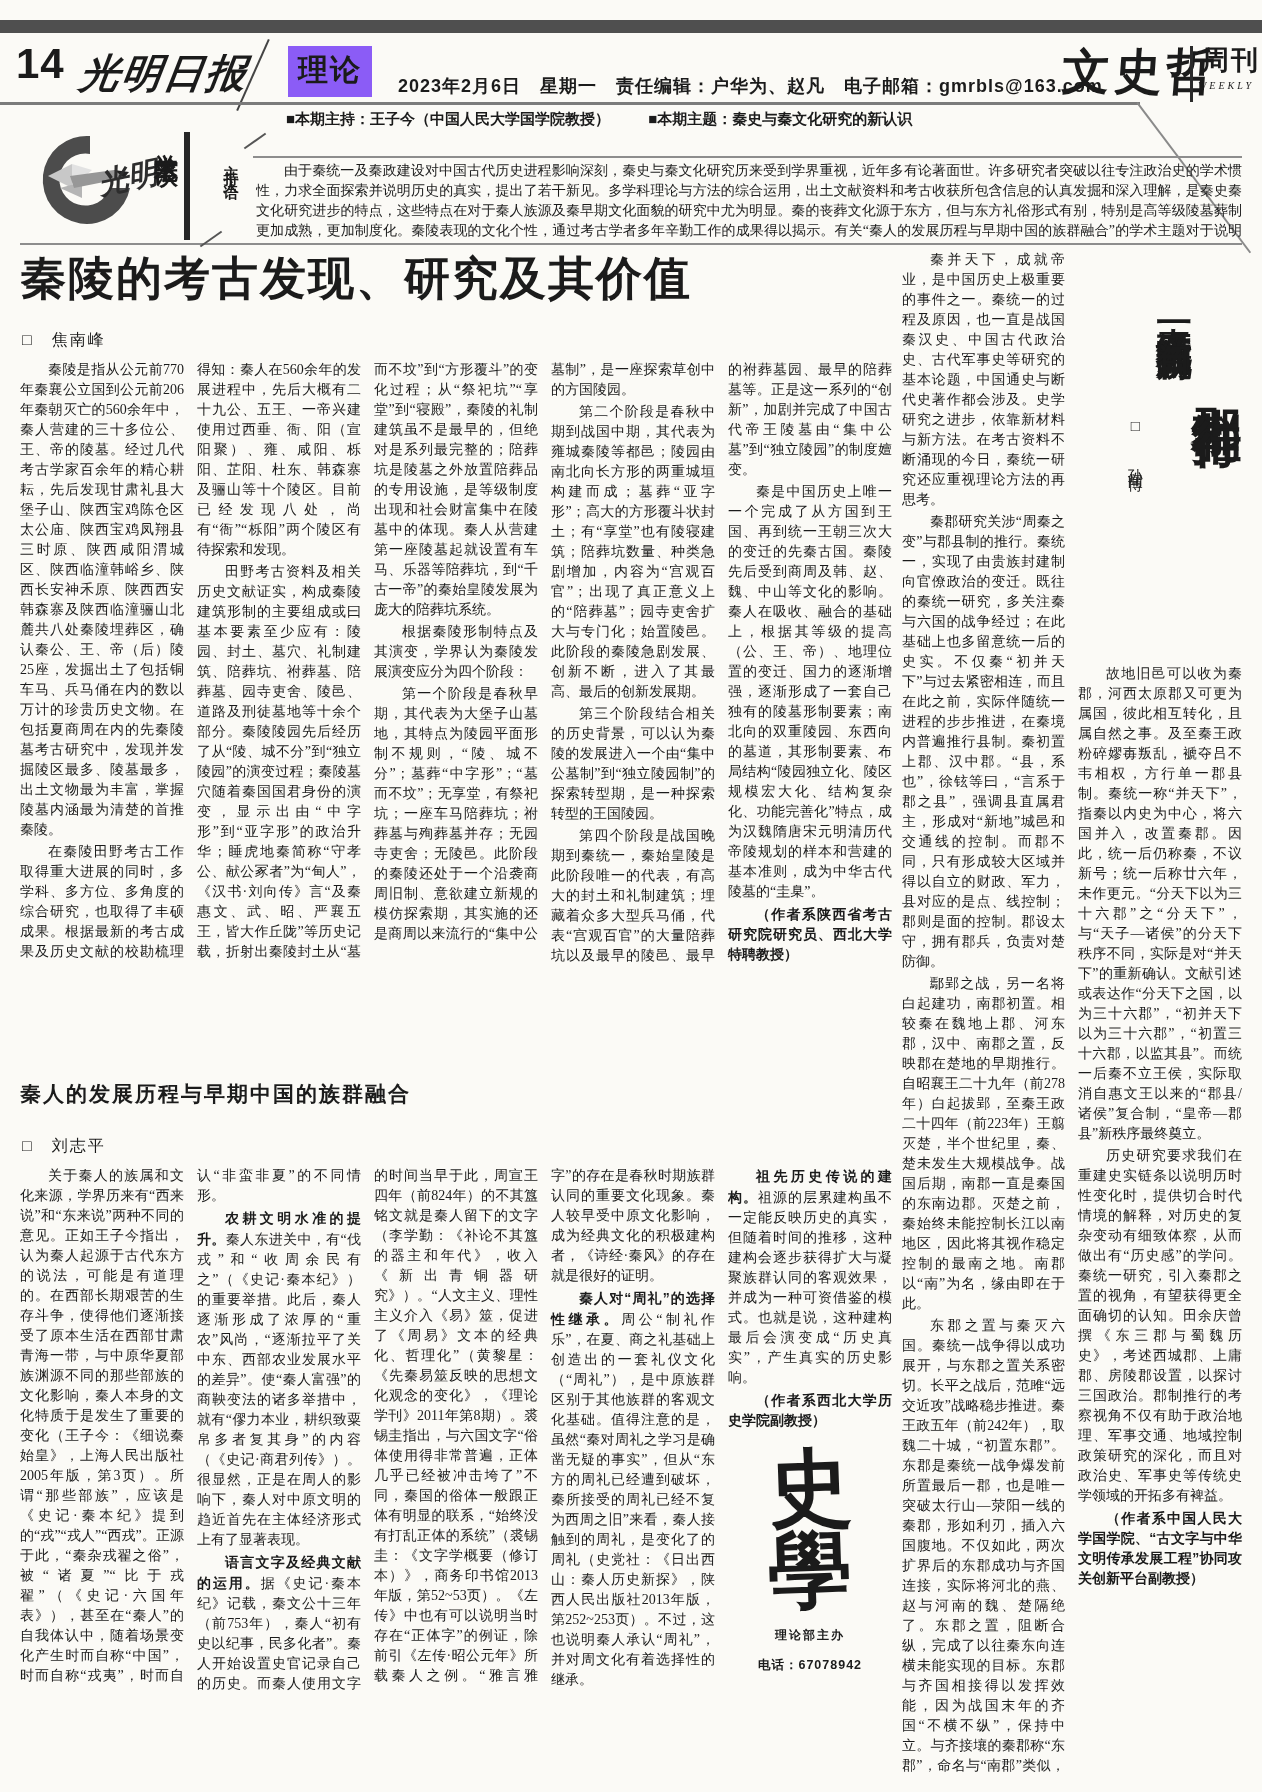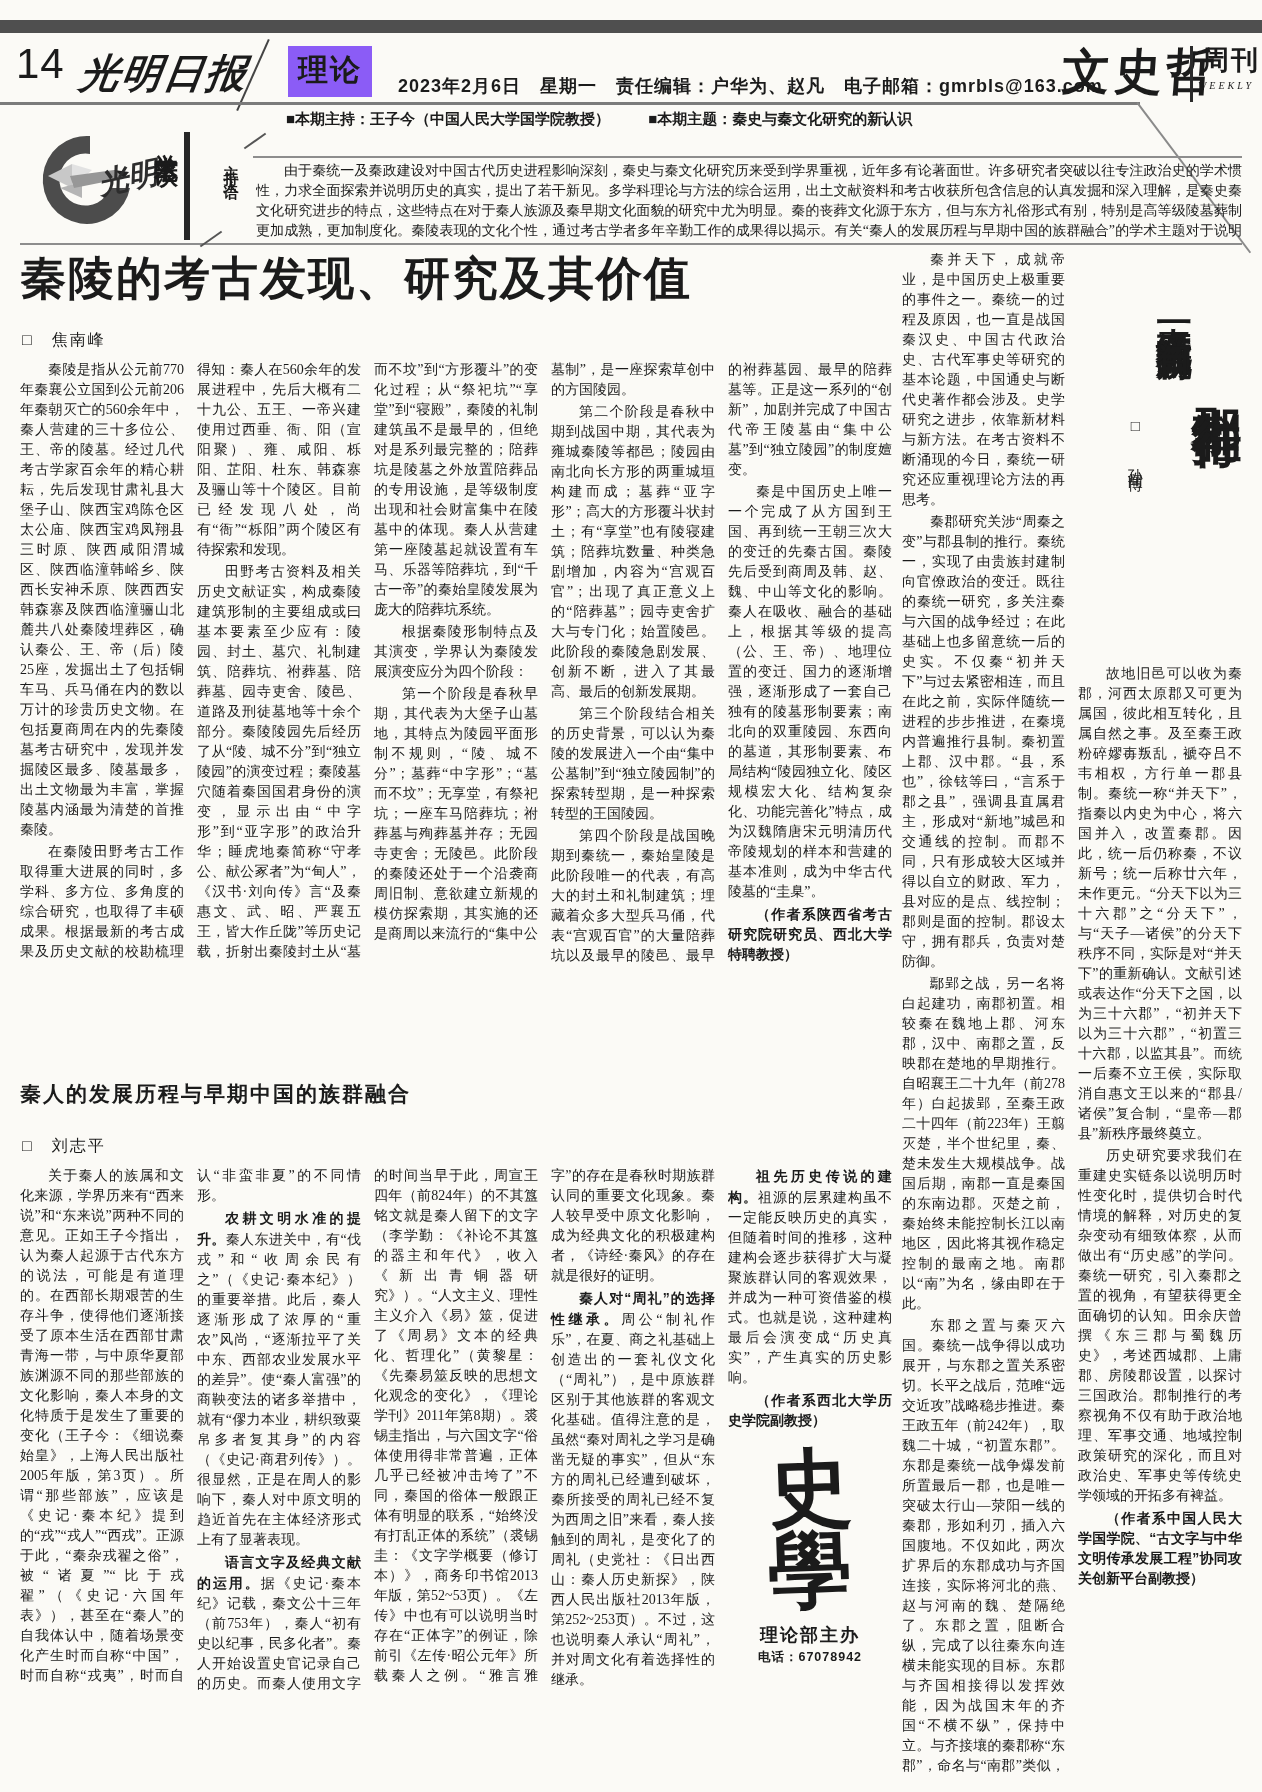--- a/index.html
+++ b/index.html
@@ -4,21 +4,21 @@
 <style>
   html,body{margin:0;padding:0;}
   body{
     width:1262px;height:1792px;position:relative;overflow:hidden;
     background:#fbfaf6;color:#1b1b1b;
     font-family:"Liberation Serif","DejaVu Serif",serif;
   }
   .abs{position:absolute;}
   
   .topbar{left:0;top:20px;width:1262px;height:13px;background:#4f4f4f;}
-  .page-num{left:16px;top:40px;font-family:"Liberation Sans",sans-serif;font-size:42px;font-weight:400;letter-spacing:1px;}
+  .page-num{left:16px;top:40px;font-family:"Liberation Sans",sans-serif;font-size:42px;font-weight:700;letter-spacing:1px;}
   .masthead{left:80px;top:46px;font-size:40px;font-weight:700;font-style:italic;transform:skewX(-8deg);letter-spacing:2px;}
   .head-slash{left:252px;top:36px;width:2px;height:78px;background:#444;transform:rotate(24deg);}
   .section-badge{left:288px;top:46px;font-family:"Liberation Sans",sans-serif;font-size:30px;font-weight:900;background:#8b5cf6;padding:4px 10px 6px;letter-spacing:2px;}
   .dateline{left:398px;top:74px;font-family:"Liberation Sans",sans-serif;font-size:18px;font-weight:700;letter-spacing:1px;}
   .weekly-title{left:1062px;top:40px;font-size:48px;font-weight:900;letter-spacing:4px;transform:skewX(-4deg);}
   .weekly-divider{left:1190px;top:46px;width:3px;height:56px;background:#2a2a2a;}
   .weekly-label{left:1202px;top:42px;font-size:27px;font-weight:900;letter-spacing:2px;}
   .weekly-en{left:1198px;top:80px;font-size:10px;letter-spacing:3px;font-style:italic;}
   .head-rule{left:0;top:102px;width:1140px;height:3px;background:#7b7b7b;}
   .head-diag{left:1138px;top:102px;width:188px;height:2px;background:#8a8a8a;transform:rotate(53deg);transform-origin:left top;}
@@ -52,22 +52,22 @@
   .rt-secondary{font-size:36px;font-weight:900;padding-top:4px;margin-left:10px;letter-spacing:2px;line-height:1.05;}
   .rt-byline{font-size:15px;padding-top:122px;margin-left:14px;letter-spacing:4px;}
   .right-col-b{left:1078px;top:664px;width:164px;height:1114px;}
   .bottom-title{left:20px;top:1080px;font-size:21px;font-weight:900;letter-spacing:2px;white-space:nowrap;}
   .bottom-byline{left:22px;top:1136px;}
   .bottom-cols{left:20px;top:1166px;width:695px;height:618px;column-count:4;column-gap:13px;}
   .bottom-col5{left:728px;top:1166px;width:164px;height:618px;}
   
   .dept{text-align:center;margin-top:18px;}
   .dept .glyph{display:block;font-size:84px;line-height:0.98;font-weight:700;transform:rotate(-2deg);}
-  .dept .org{margin-top:12px;font-family:"Liberation Sans",sans-serif;font-size:18px;font-weight:700;letter-spacing:2px;}
-  .dept .phone{font-family:"Liberation Sans",sans-serif;font-size:12.5px;font-weight:700;margin-top:2px;letter-spacing:1px;}
+  .dept .org{margin-top:12px;font-family:"Liberation Sans",sans-serif;font-size:12px;font-weight:700;letter-spacing:2px;}
+  .dept .phone{font-family:"Liberation Sans",sans-serif;font-size:12.5px;font-weight:700;margin-top:10px;letter-spacing:1px;}
 </style>
 </head>
 <body>
 
 <div class="abs topbar"></div>
 <div class="abs page-num">14</div>
 <div class="abs masthead">光明日报</div>
 <div class="abs head-slash"></div>
 <div class="abs section-badge">理论</div>
 <div class="abs dateline">2023年2月6日　星期一　责任编辑：户华为、赵凡　电子邮箱：gmrbls@163.com</div>

